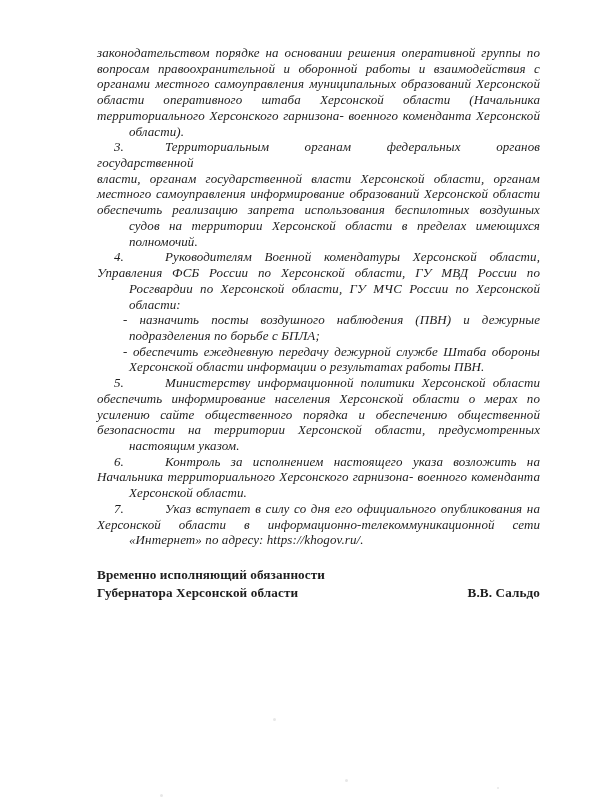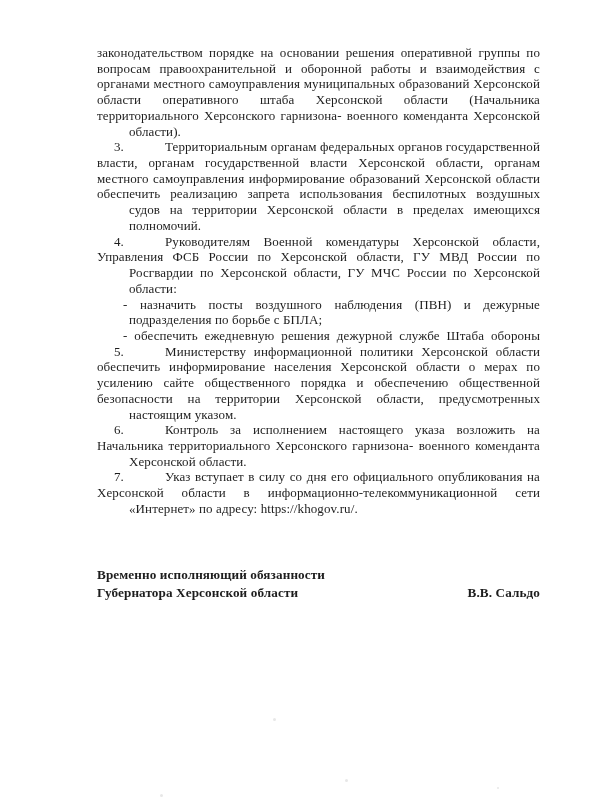--- a/index.html
+++ b/index.html
@@ -16,20 +16,21 @@
 
   
   .doc {
     position: absolute;
     left: 97px;
     top: 45px;
     width: 443px;
     font-size: 13px;
     line-height: 15.72px;
     letter-spacing: 0.1px;
+    font-style: italic;
   }
 
   .para { margin: 0; padding: 0; }
 
   
   .line {
     text-align: justify;
     text-align-last: justify;
     white-space: normal;
   }
@@ -101,21 +102,22 @@
       <div class="para numbered">
         <div class="line"><span class="pnum">4.</span>Руководителям Военной комендатуры Херсонской области,</div>
         <div class="line">Управления ФСБ России по Херсонской области, ГУ МВД России по</div>
         <div class="line last">Росгвардии по Херсонской области, ГУ МЧС России по Херсонской области:</div>
       </div>
       <div class="para dash">
         <div class="line dash-first">- назначить посты воздушного наблюдения (ПВН) и дежурные</div>
         <div class="line last">подразделения по борьбе с БПЛА;</div>
       </div>
       <div class="para dash">
-        <div class="line dash-first">- обеспечить ежедневную решения дежурной службе Штаба обороны</div>
+        <div class="line dash-first">- обеспечить ежедневную передачу дежурной службе Штаба обороны</div>
+        <div class="line last">Херсонской области информации о результатах работы ПВН.</div>
       </div>
       <div class="para numbered">
         <div class="line"><span class="pnum">5.</span>Министерству информационной политики Херсонской области</div>
         <div class="line">обеспечить информирование населения Херсонской области о мерах по</div>
         <div class="line">усилению сайте общественного порядка и обеспечению общественной</div>
         <div class="line">безопасности на территории Херсонской области, предусмотренных</div>
         <div class="line last">настоящим указом.</div>
       </div>
       <div class="para numbered">
         <div class="line"><span class="pnum">6.</span>Контроль за исполнением настоящего указа возложить на</div>

